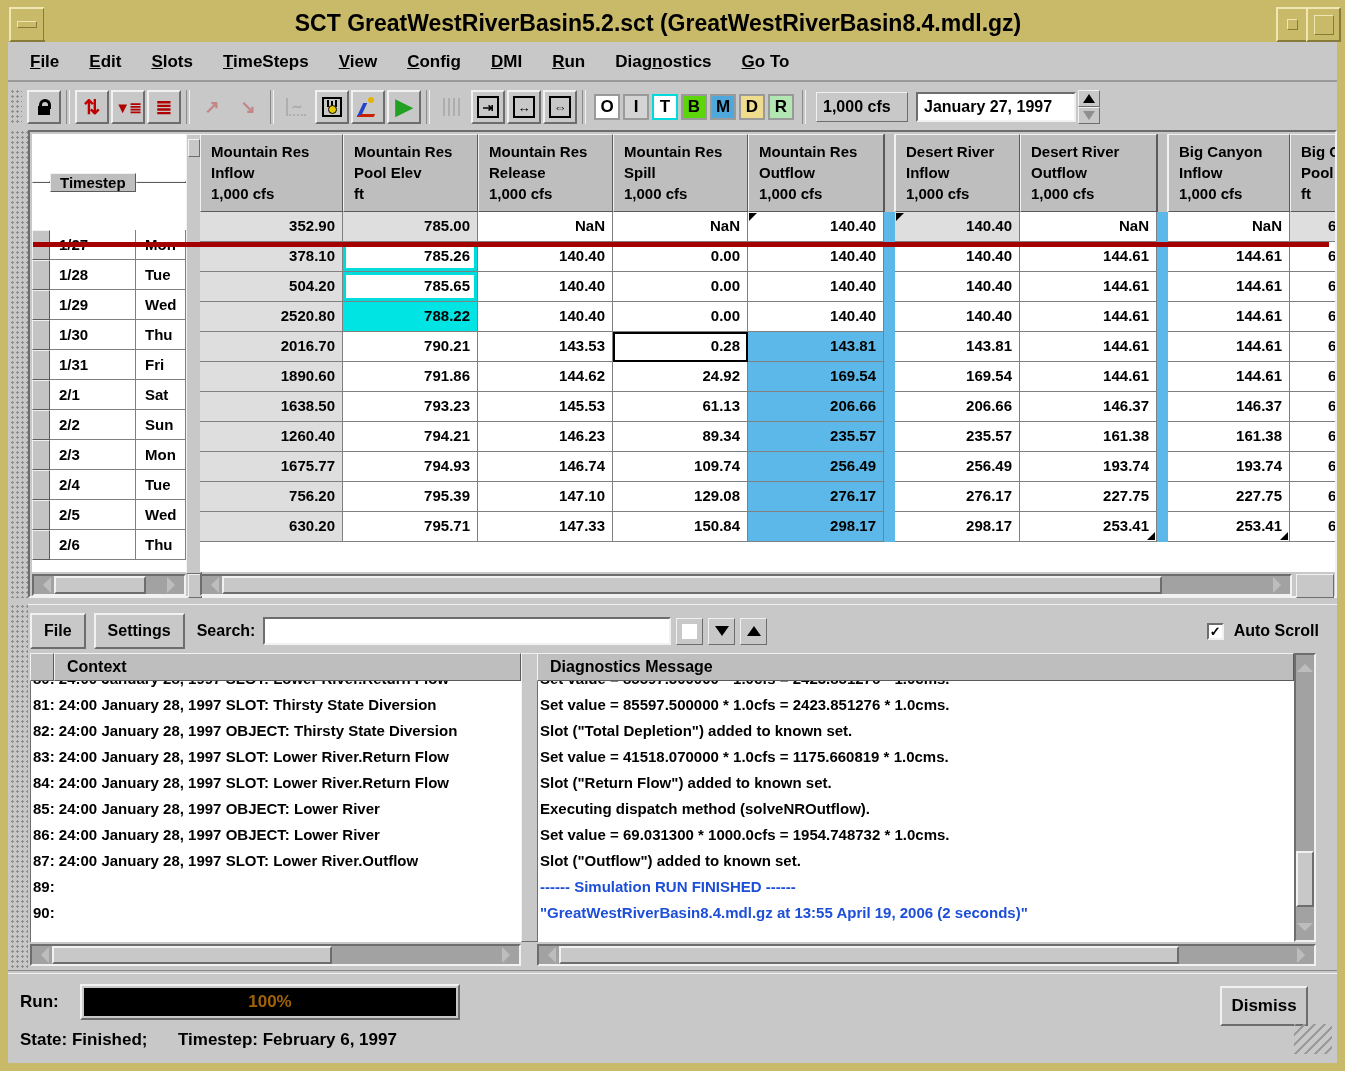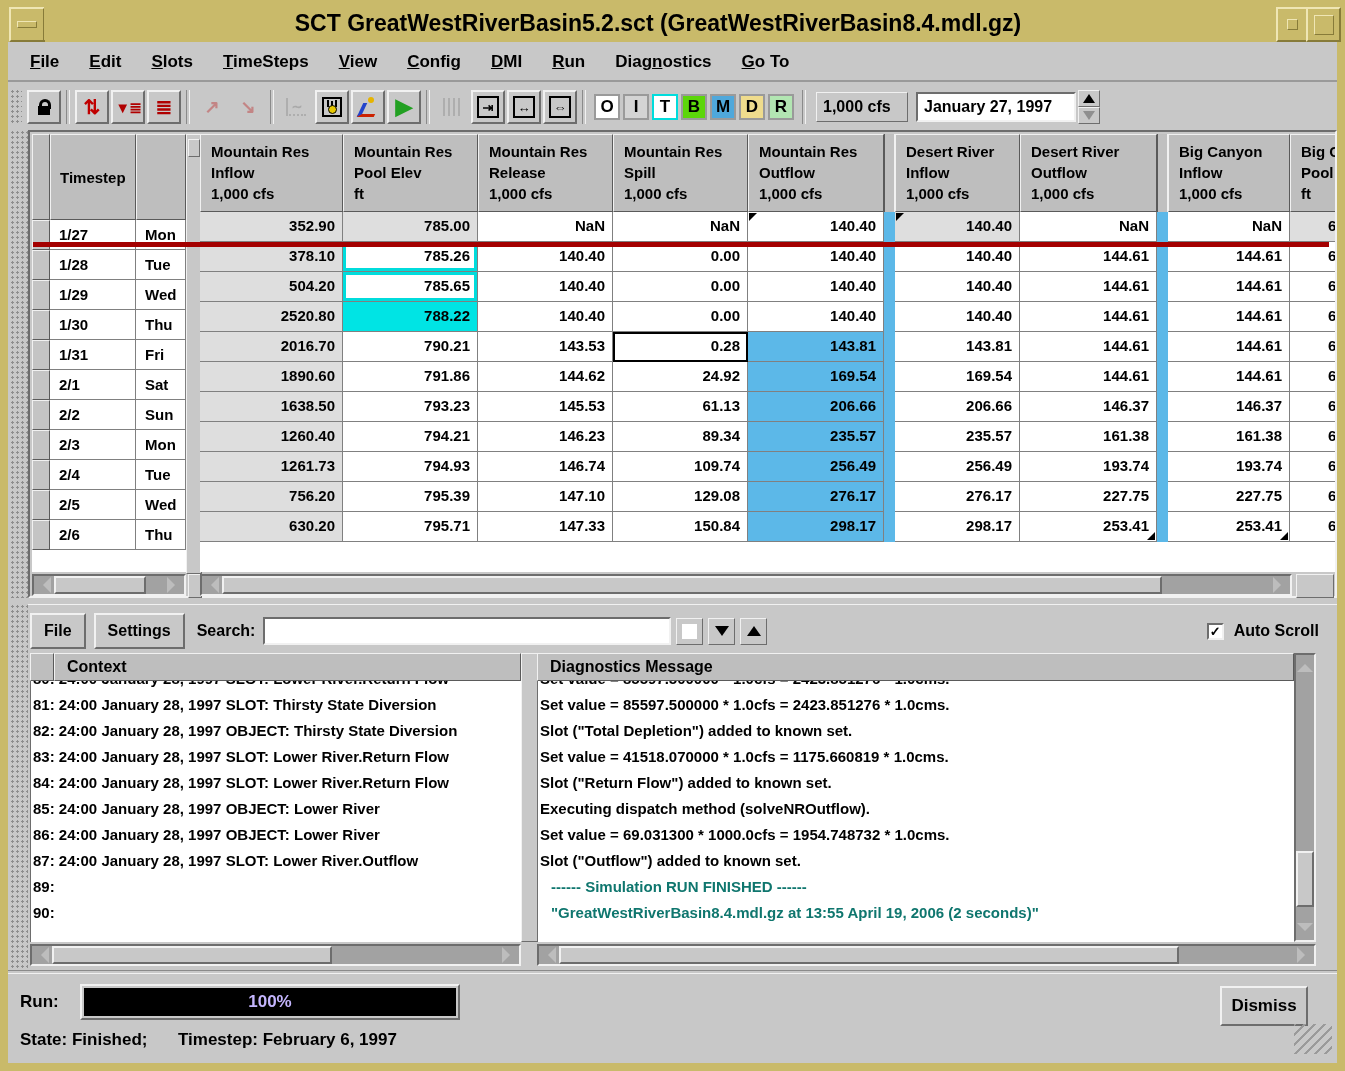--- a/index.html
+++ b/index.html
@@ -72,21 +72,21 @@
   .tri-dn{width:0;height:0;border-left:6px solid rgba(0,0,0,0);border-right:6px solid rgba(0,0,0,0);border-top:9px solid #8f8f8f;}
 
   
   .left-strip-table{position:absolute;left:10px;top:130px;width:18px;height:468px;}
   .table-region{position:absolute;left:28px;top:130px;width:1309px;height:468px;background:#c8c8c8;box-sizing:border-box;
     border-top:2px solid #6d6d6d;border-left:2px solid #6d6d6d;border-right:2px solid #f1f1f1;border-bottom:2px solid #f1f1f1;}
   .ts-panel{position:absolute;left:2px;top:2px;width:154px;height:438px;background:#fff;overflow:hidden;}
   .mid-div{position:absolute;left:156px;top:2px;width:14px;height:438px;background:#c8c8c8;}
   .mid-grip{position:absolute;left:1px;top:4px;width:10px;height:16px;background:#c8c8c8;}
   .data-panel{position:absolute;left:170px;top:2px;width:1135px;height:438px;background:#fff;overflow:hidden;}
-  .ts-head{display:flex;height:86px;}
+  .ts-head{display:flex;height:96px;align-items:center;}
   .hc{background:#bebebe;box-sizing:border-box;border-top:1px solid #f1f1f1;border-left:1px solid #f1f1f1;border-right:1px solid #5a5a5a;border-bottom:1px solid #5a5a5a;}
   .grip-col{width:18px;}
   .ts-date-h{width:86px;display:flex;align-items:center;padding-left:9px;font-size:15px;}
   .ts-day-h{width:50px;}
   .tsrow{display:flex;height:30px;}
   .rowgrip{width:18px;box-sizing:border-box;border-top:1px solid #f1f1f1;border-left:1px solid #f1f1f1;border-right:1px solid #5a5a5a;border-bottom:1px solid #5a5a5a;background:#c4c4c4;}
   .tsdate,.tsday{box-sizing:border-box;border-right:1px solid #808080;border-bottom:1px solid #808080;font-size:15px;display:flex;align-items:center;padding-left:9px;background:#fff;}
   .tsdate{width:86px;}
   .tsday{width:50px;}
   .data-head{display:flex;height:78px;}
@@ -135,30 +135,30 @@
   .autoscroll{position:absolute;right:14px;top:0;height:36px;display:flex;align-items:center;gap:10px;}
   .checkbox{width:17px;height:17px;background:#fff;border-top:2px solid #6d6d6d;border-left:2px solid #6d6d6d;border-right:2px solid #f1f1f1;border-bottom:2px solid #f1f1f1;
     box-sizing:border-box;display:flex;align-items:center;justify-content:center;font-size:13px;}
   .checkbox.checked::before{content:"\2713";}
   .list-head{position:absolute;top:48px;height:28px;display:flex;}
   .lh-cell{background:#bebebe;box-sizing:border-box;border-top:1px solid #f1f1f1;border-left:1px solid #f1f1f1;border-right:1px solid #5a5a5a;border-bottom:1px solid #5a5a5a;
     font-size:16px;display:flex;align-items:center;padding-left:12px;}
   .list-body{position:absolute;top:76px;bottom:26px;background:#fff;overflow:hidden;border-left:1px solid #6d6d6d;box-sizing:border-box;}
   .ctxline,.msgline{font-size:15px;line-height:26px;white-space:nowrap;padding-left:2px;}
   .ctxline:first-child,.msgline:first-child{margin-top:-15px;}
-  .msgline.green{color:#0f766e;margin-left:11px;}
+  .msgline.green{color:#1d4ed8;}
   .panel-div{position:absolute;top:48px;bottom:26px;width:16px;background:#c8c8c8;}
 
   
   .status-sep{position:absolute;left:8px;top:970px;width:1329px;height:2px;border-top:1px solid #8a8a8a;border-bottom:1px solid #f1f1f1;}
   .run-label{position:absolute;left:20px;top:992px;font-size:17px;}
   .prog-trough{position:absolute;left:80px;top:984px;width:380px;height:36px;box-sizing:border-box;
     border-top:2px solid #f1f1f1;border-left:2px solid #f1f1f1;border-right:2px solid #6d6d6d;border-bottom:2px solid #6d6d6d;background:#c8c8c8;padding:2px;}
   .prog-fill{height:100%;background:#000;position:relative;}
-  .prog-text{position:absolute;left:0;right:0;top:4px;text-align:center;color:#c4b5fd;font-size:17px;}
+  .prog-text{position:absolute;left:0;right:0;top:4px;text-align:center;color:#a16207;font-size:17px;}
   .state-line{position:absolute;left:20px;top:1030px;font-size:17px;}
   .ts-line{position:absolute;left:178px;top:1030px;font-size:17px;}
   .dismiss-btn{position:absolute;left:1220px;top:986px;width:84px;height:36px;background:#c8c8c8;
     display:flex;align-items:center;justify-content:center;font-size:17px;}
   .corner-grip{position:absolute;left:1294px;top:1024px;width:38px;height:30px;
     background:repeating-linear-gradient(135deg,#9a9a9a 0 2px,rgba(0,0,0,0) 2px 7px);}
 </style>
 </head>
 <body>
 
@@ -498,21 +498,21 @@
           <div class="cell s-o" style="width: 135px;">89.34</div>
           <div class="cell s-b" style="width: 136px;">235.57</div>
           <div class="bsep"></div>
           <div class="cell s-o" style="width: 125px;">235.57</div>
           <div class="cell s-o" style="width: 137px;">161.38</div>
           <div class="bsep"></div>
           <div class="cell s-o" style="width: 122px;">161.38</div>
           <div class="cell s-o c-part" style="width: 120px;">6</div>
         </div>
         <div class="drow">
-          <div class="cell s-i" style="width: 143px;">1261.73</div>
+          <div class="cell s-i" style="width: 143px;">1675.77</div>
           <div class="cell s-o" style="width: 135px;">794.93</div>
           <div class="cell s-o" style="width: 135px;">146.74</div>
           <div class="cell s-o" style="width: 135px;">109.74</div>
           <div class="cell s-b" style="width: 136px;">256.49</div>
           <div class="bsep"></div>
           <div class="cell s-o" style="width: 125px;">256.49</div>
           <div class="cell s-o" style="width: 137px;">193.74</div>
           <div class="bsep"></div>
           <div class="cell s-o" style="width: 122px;">193.74</div>
           <div class="cell s-o c-part" style="width: 120px;">6</div>

